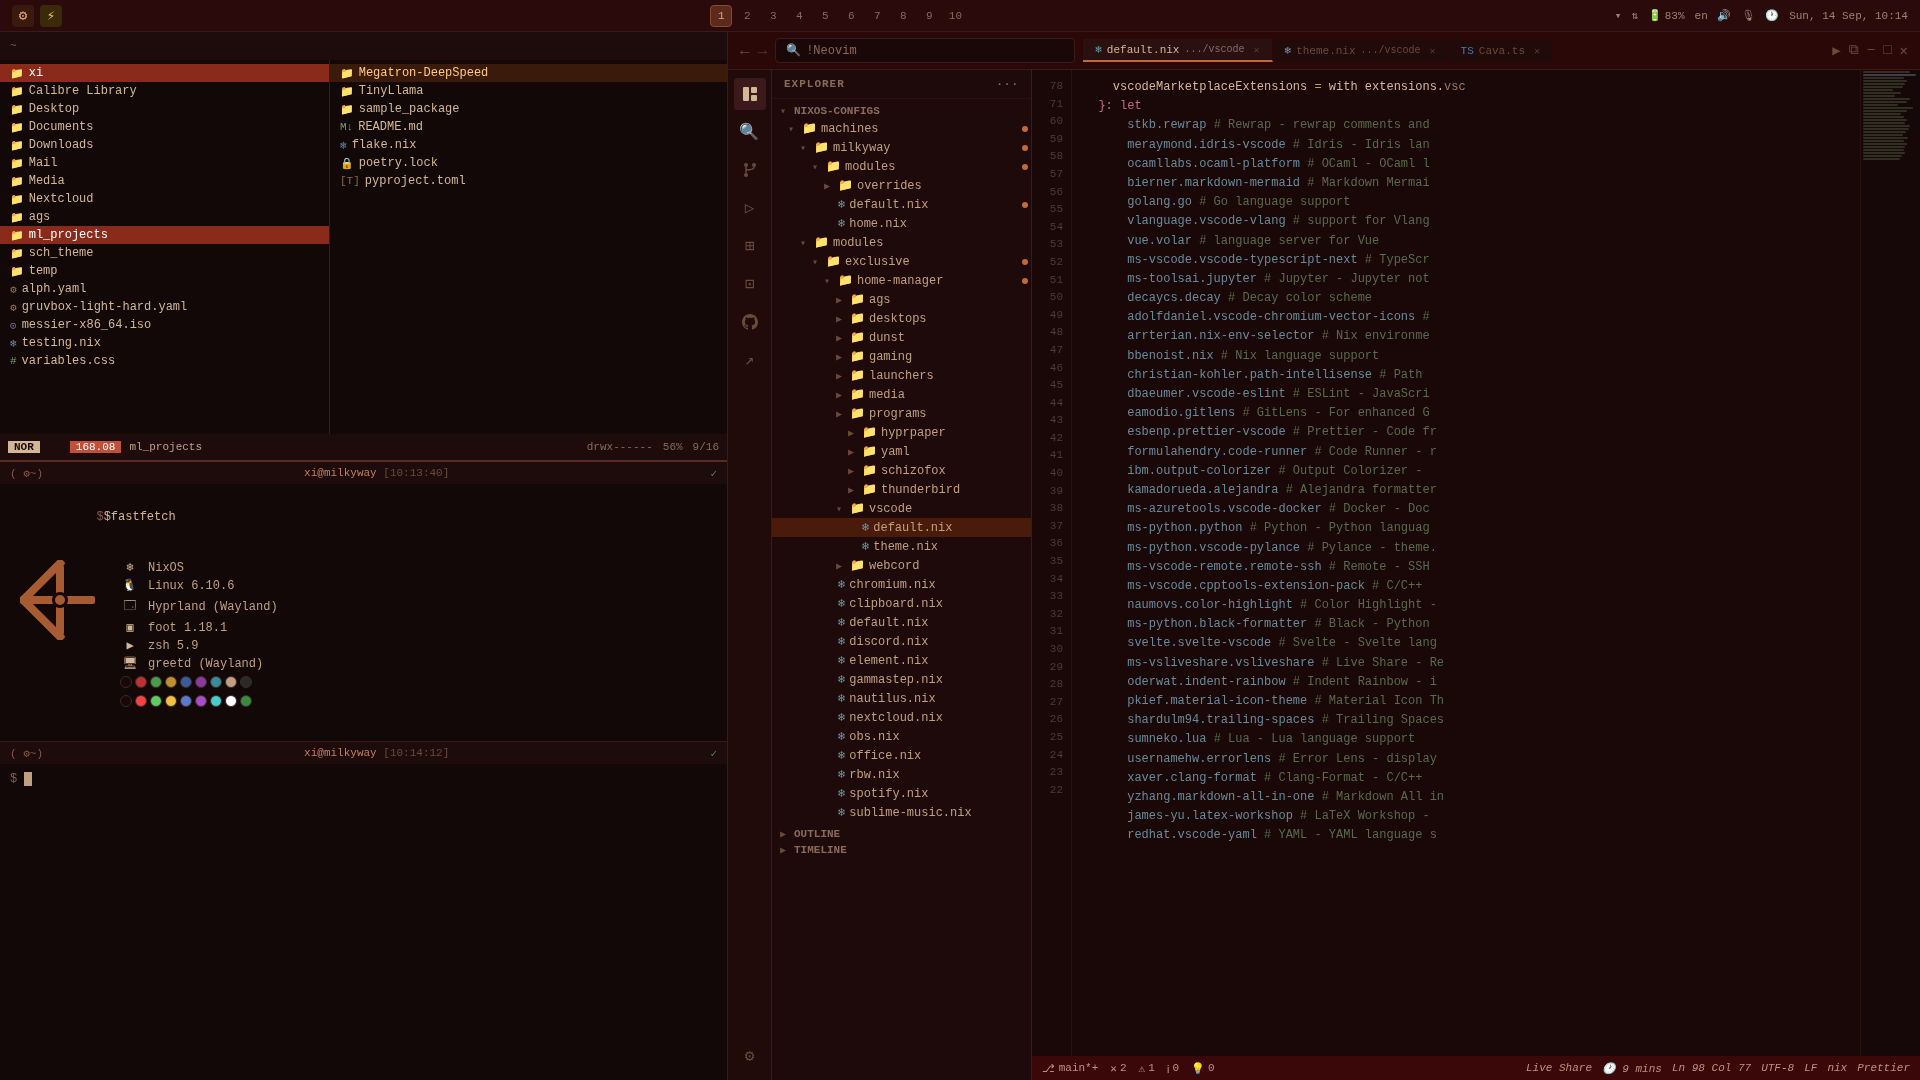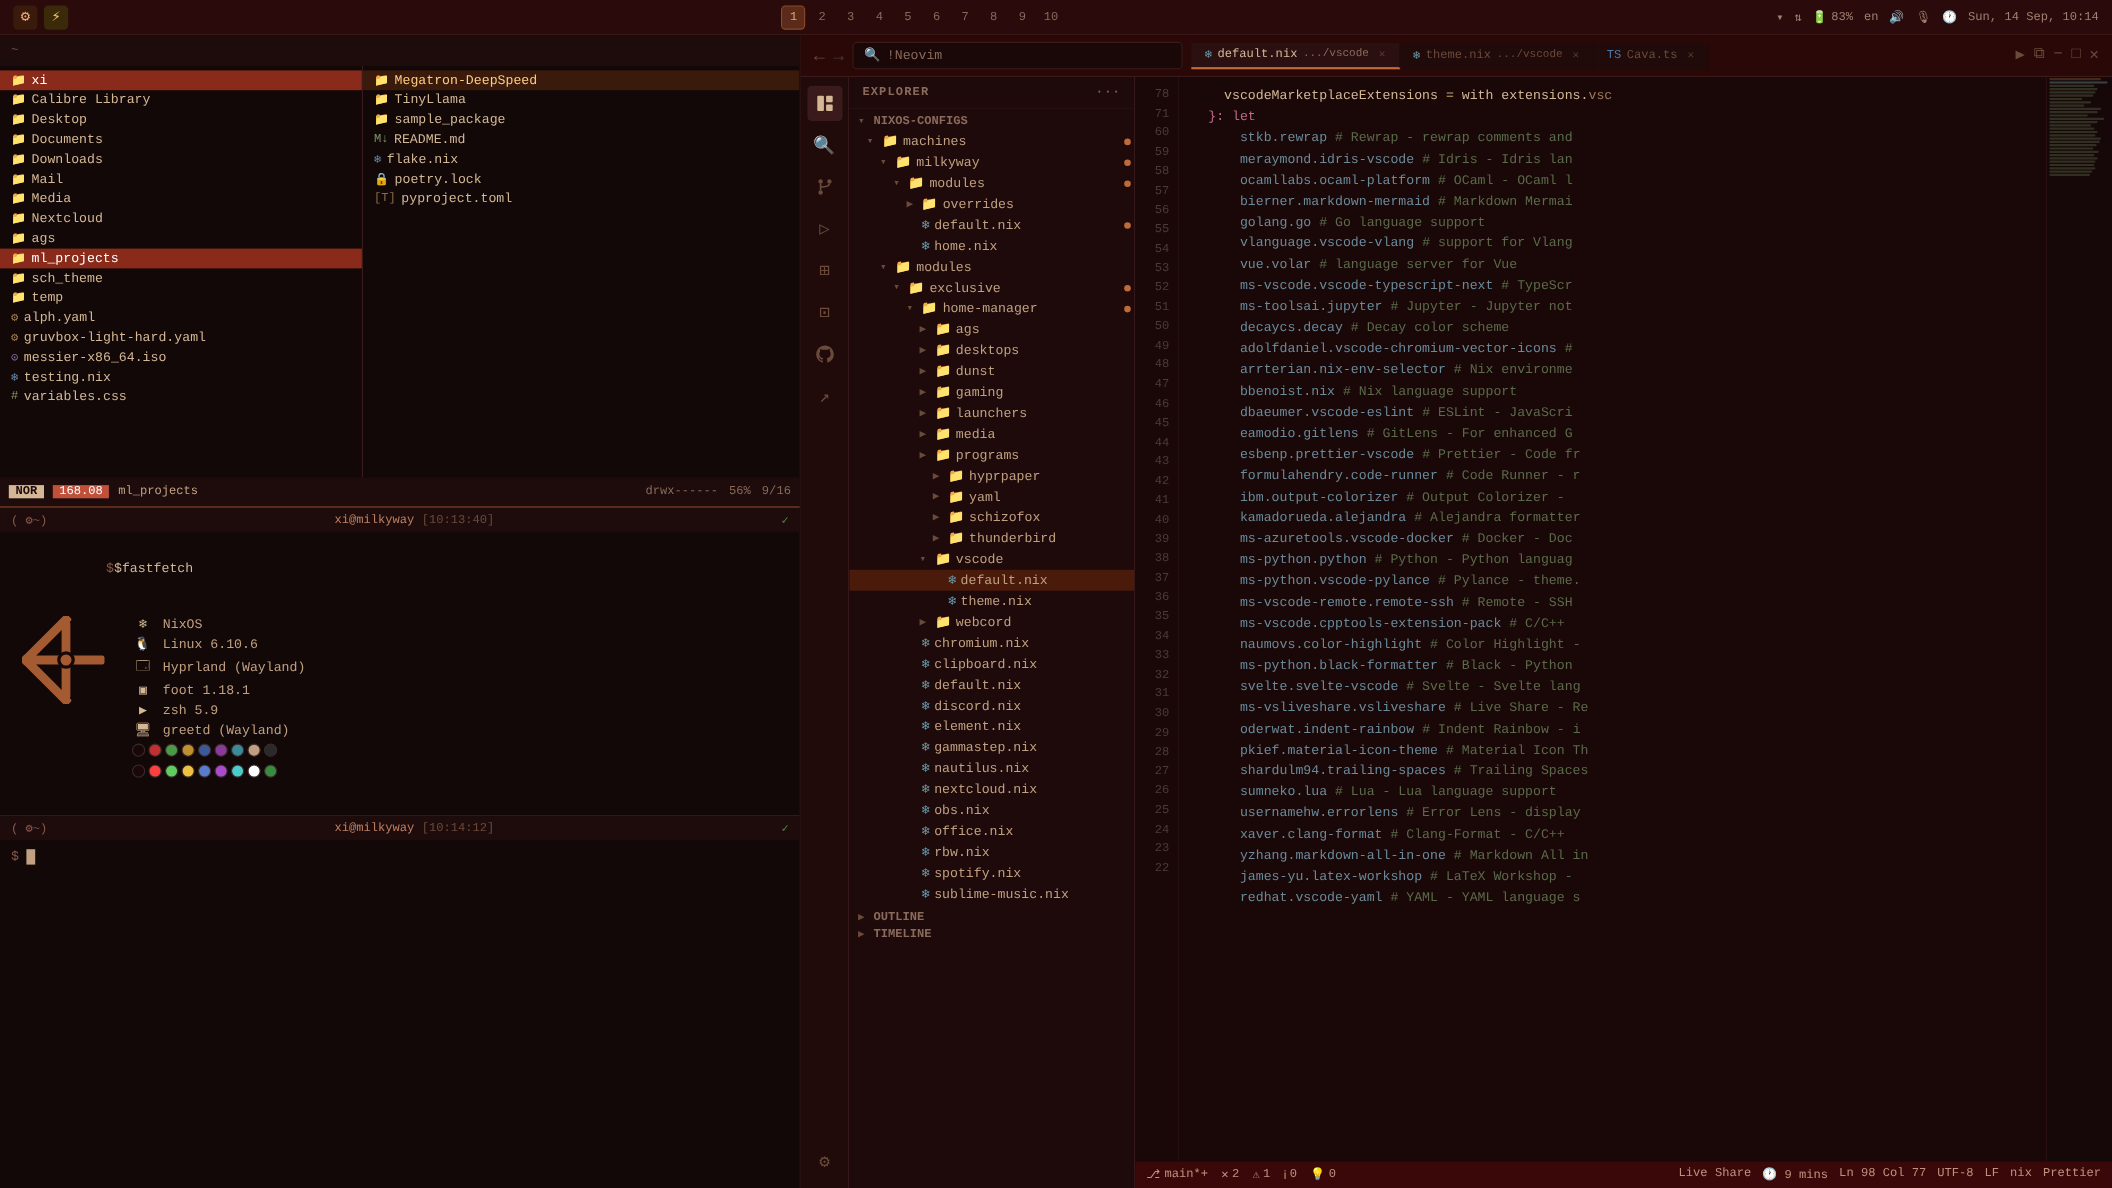--- a/index.html
+++ b/index.html
@@ -115,21 +115,21 @@
     .fm-statusbar {
       height: 26px;
       background: #1e0c0c;
       display: flex;
       align-items: center;
       padding: 0 8px;
       gap: 8px;
       font-size: 11px;
     }
     .fm-mode { background: #d4b896; color: #1a0a0a; padding: 0 6px; font-weight: bold; font-size: 11px; }
-    .fm-num { background: #c0503a; color: #fff; padding: 0 6px; font-size: 11px; }
+    .fm-num { background: #c0503a; color: #fff; padding: 0 6px; font-size: 11px; margin-left: 22px; }
     .fm-path { color: #c0a080; }
     .fm-right-status { margin-left: auto; display: flex; gap: 10px; color: #8a6a5a; }
 
     
     .terminal-section {
       flex: 1;
       display: flex;
       flex-direction: column;
       overflow: hidden;
     }
@@ -357,21 +357,21 @@
       background: #3a0808;
       display: flex;
       align-items: center;
       padding: 0 10px;
       gap: 12px;
       font-size: 11px;
       color: #c09080;
     }
     .status-branch { display: flex; align-items: center; gap: 4px; }
     .status-item { display: flex; align-items: center; gap: 3px; }
-    .status-right { margin-left: auto; display: flex; gap: 10px; }
+    .status-right { margin-left: auto; display: flex; gap: 10px; font-style: italic; }
 
     
     ::-webkit-scrollbar { width: 6px; }
     ::-webkit-scrollbar-track { background: #1a0808; }
     ::-webkit-scrollbar-thumb { background: #3a1a1a; border-radius: 3px; }
 
     .minimap {
       width: 60px;
       background: #160808;
       border-left: 1px solid #2a1010;
@@ -994,20 +994,21 @@
             <div class="code-line"><span style="color:#6a8a9a;">      bierner.markdown-mermaid </span><span class="c-comment"># Markdown Mermai</span></div>
             <div class="code-line"><span style="color:#6a8a9a;">      golang.go </span><span class="c-comment"># Go language support</span></div>
             <div class="code-line"><span style="color:#6a8a9a;">      vlanguage.vscode-vlang </span><span class="c-comment"># support for Vlang</span></div>
             <div class="code-line"><span style="color:#6a8a9a;">      vue.volar </span><span class="c-comment"># language server for Vue</span></div>
             <div class="code-line"><span style="color:#6a8a9a;">      ms-vscode.vscode-typescript-next </span><span class="c-comment"># TypeScr</span></div>
             <div class="code-line"><span style="color:#6a8a9a;">      ms-toolsai.jupyter </span><span class="c-comment"># Jupyter - Jupyter not</span></div>
             <div class="code-line"><span style="color:#6a8a9a;">      decaycs.decay </span><span class="c-comment"># Decay color scheme</span></div>
             <div class="code-line"><span style="color:#6a8a9a;">      adolfdaniel.vscode-chromium-vector-icons </span><span class="c-comment">#</span></div>
             <div class="code-line"><span style="color:#6a8a9a;">      arrterian.nix-env-selector </span><span class="c-comment"># Nix environme</span></div>
             <div class="code-line"><span style="color:#6a8a9a;">      bbenoist.nix </span><span class="c-comment"># Nix language support</span></div>
+            <div class="code-line"><span style="color:#6a8a9a;">      christian-kohler.path-intellisense </span><span class="c-comment"># Path</span></div>
             <div class="code-line"><span style="color:#6a8a9a;">      dbaeumer.vscode-eslint </span><span class="c-comment"># ESLint - JavaScri</span></div>
             <div class="code-line"><span style="color:#6a8a9a;">      eamodio.gitlens </span><span class="c-comment"># GitLens - For enhanced G</span></div>
             <div class="code-line"><span style="color:#6a8a9a;">      esbenp.prettier-vscode </span><span class="c-comment"># Prettier - Code fr</span></div>
             <div class="code-line"><span style="color:#6a8a9a;">      formulahendry.code-runner </span><span class="c-comment"># Code Runner - r</span></div>
             <div class="code-line"><span style="color:#6a8a9a;">      ibm.output-colorizer </span><span class="c-comment"># Output Colorizer - </span></div>
             <div class="code-line"><span style="color:#6a8a9a;">      kamadorueda.alejandra </span><span class="c-comment"># Alejandra formatter</span></div>
             <div class="code-line"><span style="color:#6a8a9a;">      ms-azuretools.vscode-docker </span><span class="c-comment"># Docker - Doc</span></div>
             <div class="code-line"><span style="color:#6a8a9a;">      ms-python.python </span><span class="c-comment"># Python - Python languag</span></div>
             <div class="code-line"><span style="color:#6a8a9a;">      ms-python.vscode-pylance </span><span class="c-comment"># Pylance - theme.</span></div>
             <div class="code-line"><span style="color:#6a8a9a;">      ms-vscode-remote.remote-ssh </span><span class="c-comment"># Remote - SSH</span></div>

